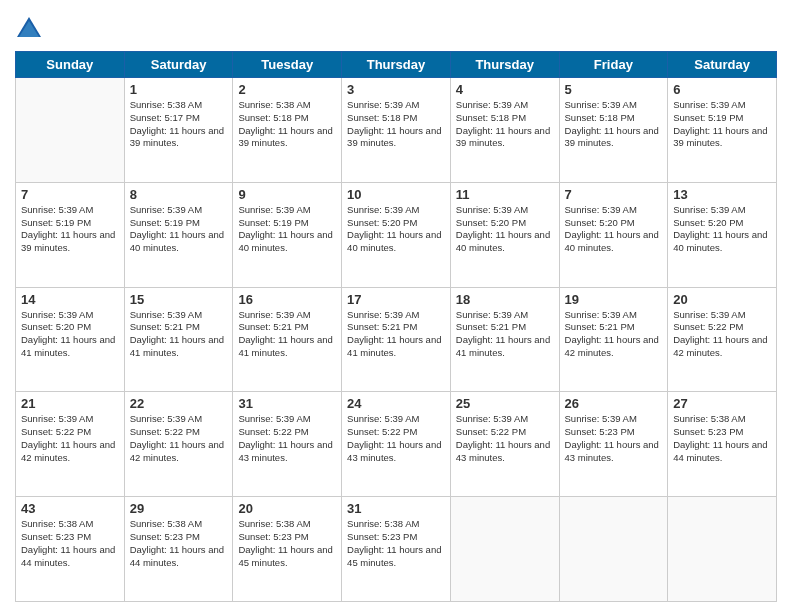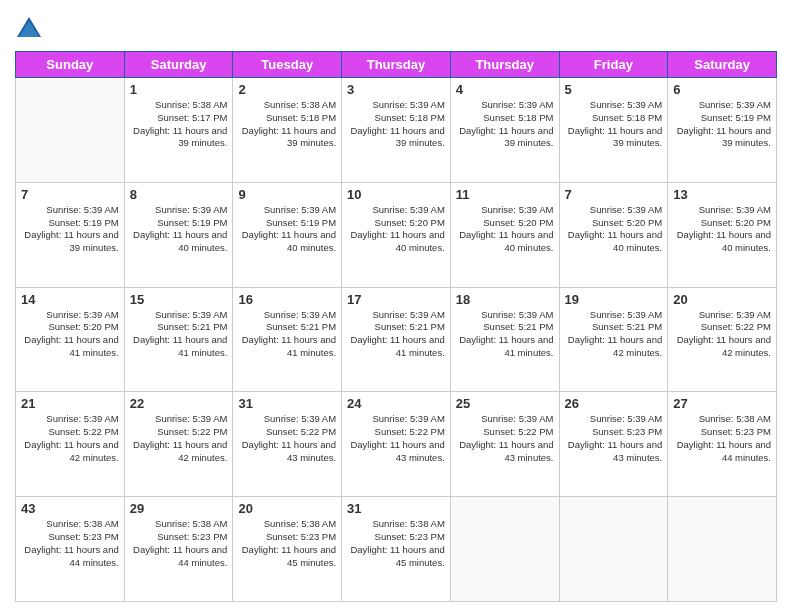--- a/index.html
+++ b/index.html
@@ -62,21 +62,21 @@
       margin-top: 2px;
     }
     .calendar {
       flex: 1;
       border: 1px solid #ccc;
       border-collapse: collapse;
       width: 100%;
       table-layout: fixed;
     }
     .calendar th {
-      background-color: #d946ef;
+      background-color: #0369a1;
       color: white;
       text-align: center;
       padding: 5px 4px;
       font-size: 13px;
       font-weight: bold;
       border: 1px solid #1a5fa8;
     }
     .calendar td {
       border: 1px solid #ccc;
       vertical-align: top;
@@ -89,21 +89,20 @@
       font-size: 13px;
       font-weight: bold;
       color: #333;
       margin-bottom: 2px;
       display: block;
     }
     .day-info {
       font-size: 9.5px;
       color: #333;
       line-height: 1.35;
-      text-align: right;
     }
     .empty-cell {
       background: #f9f9f9;
     }
   </style>
 </head>
 <body>
 
 <div class="page">
   <div class="header">

